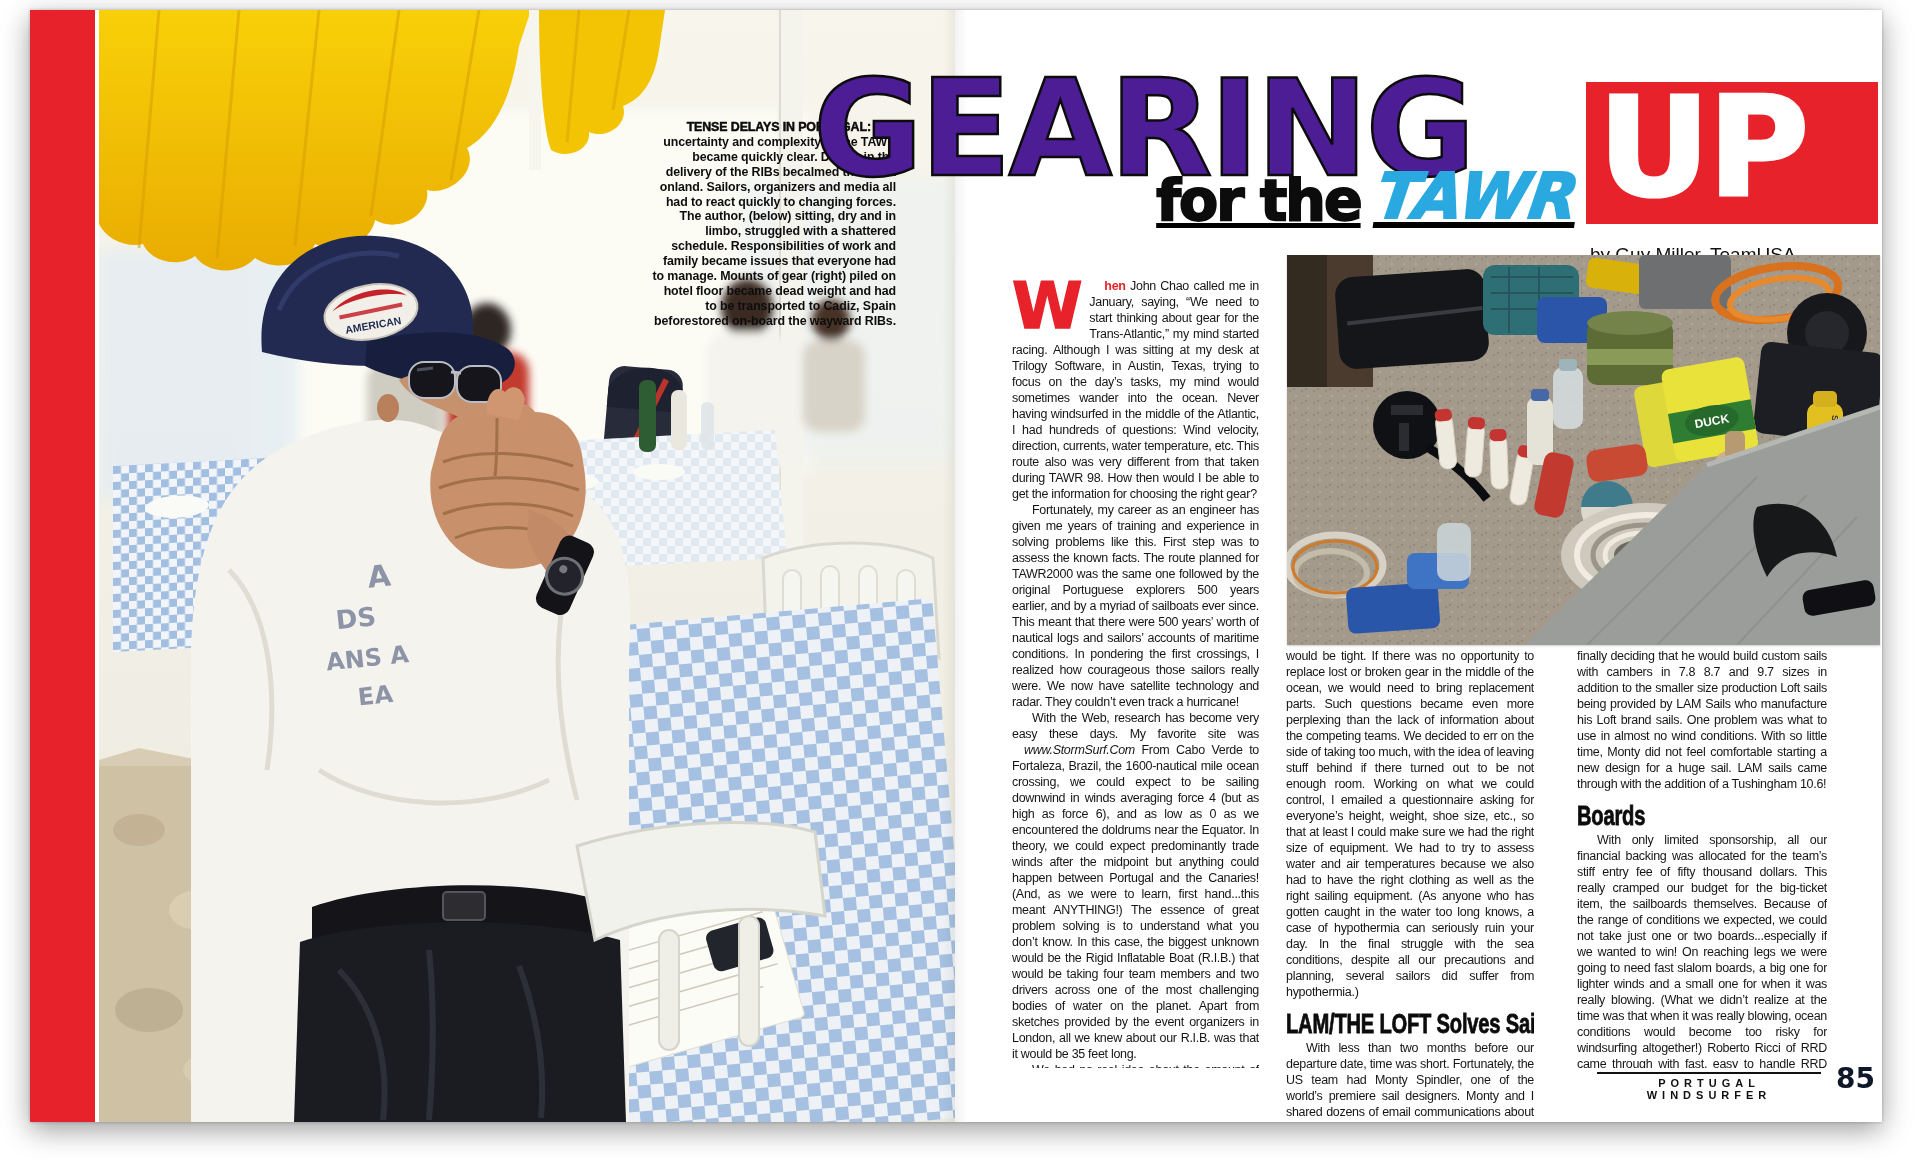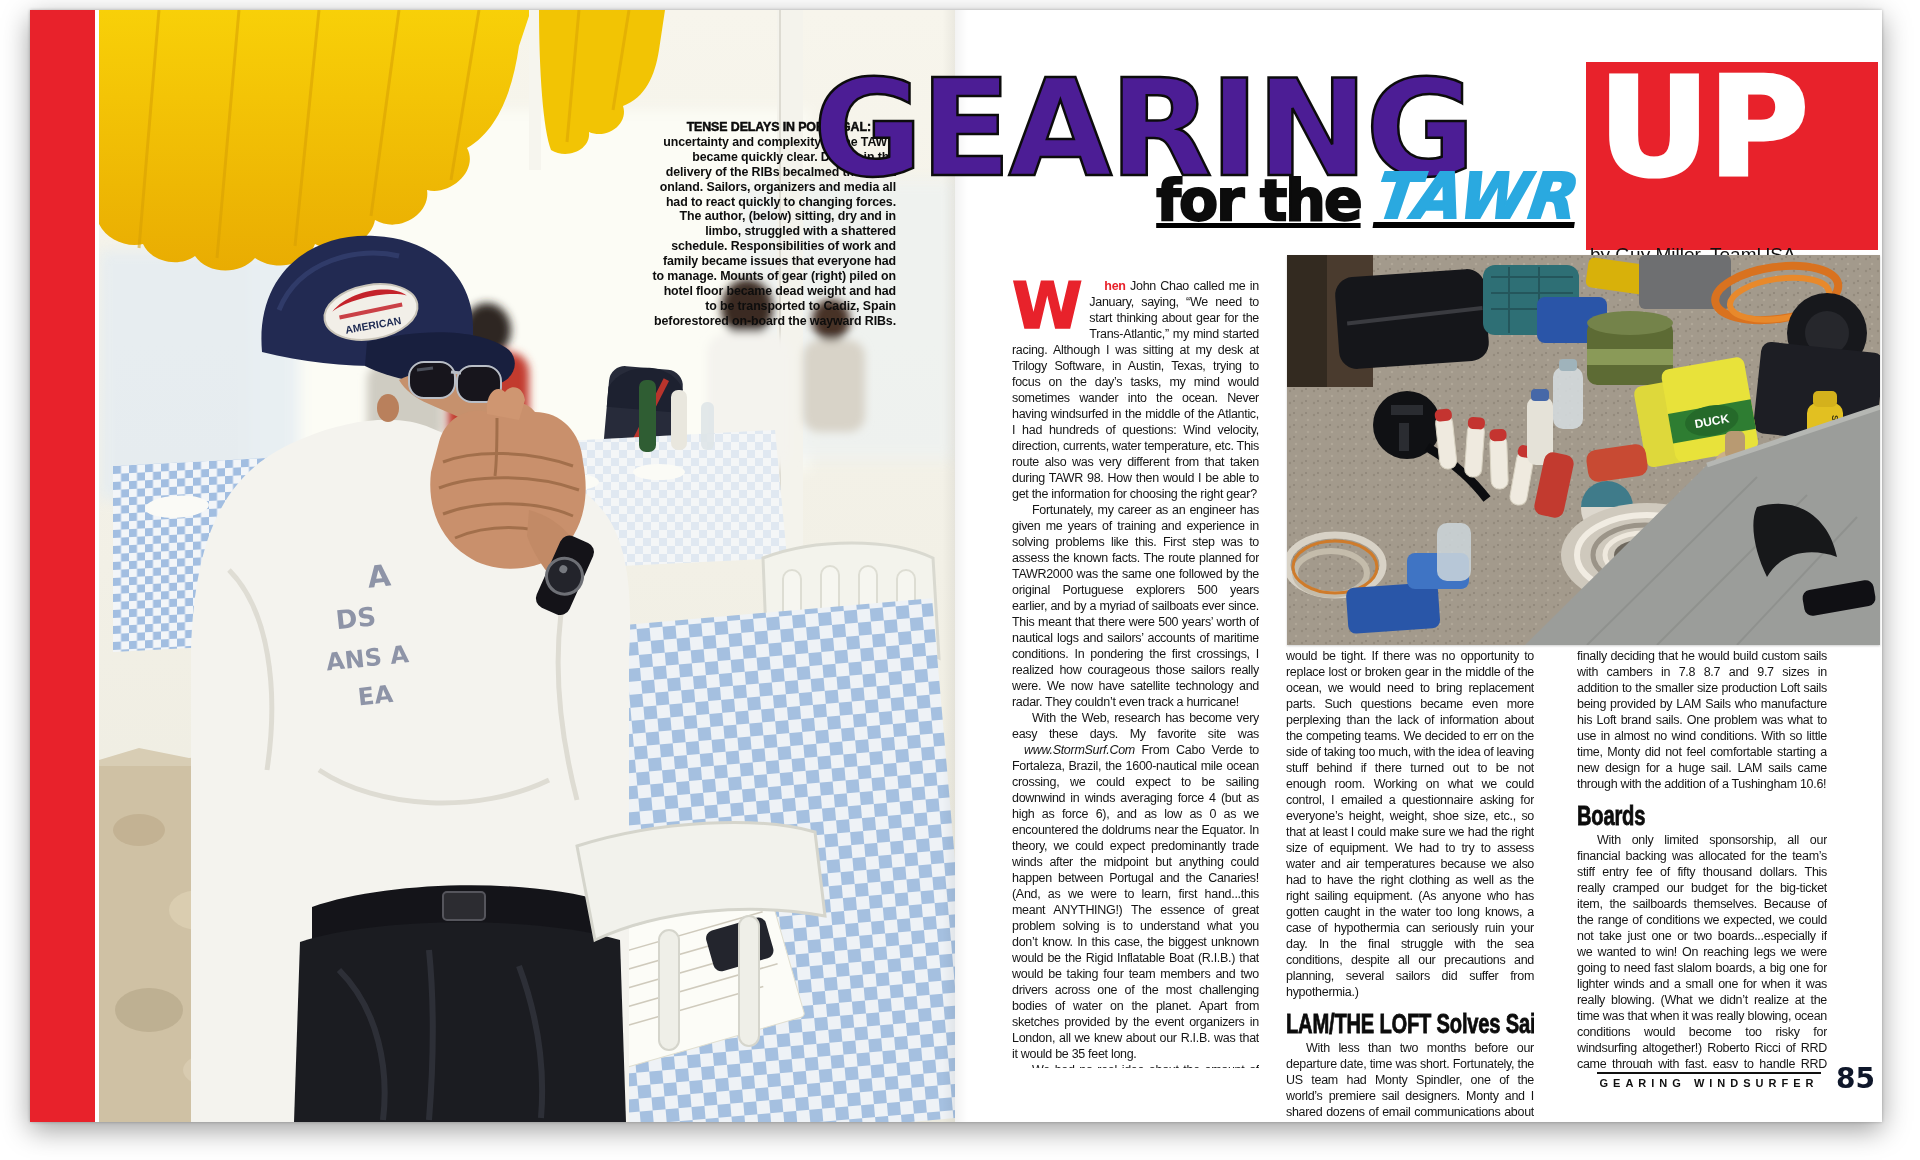--- a/index.html
+++ b/index.html
@@ -11,21 +11,21 @@
   .left-photo svg{display:block;width:856px;height:1112px;}
   .gutter{position:absolute;left:912px;top:0;width:26px;height:1112px;
           background:linear-gradient(90deg,rgba(0,0,0,0) 0%,rgba(0,0,0,.05) 50%,rgba(0,0,0,0) 100%);}
   
   .caption{position:absolute;left:622px;top:110px;width:244px;font-size:12.4px;line-height:14.9px;
            font-weight:bold;color:#0d0d0d;text-align:right;letter-spacing:-0.1px;}
   .cap-lead{-webkit-text-stroke:.45px #000;}
   
   .hl-gearing{position:absolute;left:783px;top:52px;font-family:"DejaVu Sans",sans-serif;font-weight:bold;
               font-size:134px;line-height:134px;color:#4c1d95;-webkit-text-stroke:2.5px #0c0c0c;letter-spacing:-3px;}
-  .hl-upbox{position:absolute;left:1556px;top:52px;width:292px;height:188px;background:#e8222b;}
+  .hl-upbox{position:absolute;left:1556px;top:72px;width:292px;height:142px;background:#e8222b;}
   .hl-up{position:absolute;left:12px;top:-14px;font-family:"DejaVu Sans",sans-serif;font-weight:bold;
          font-size:138px;line-height:160px;color:#fff;-webkit-text-stroke:3px #fff;letter-spacing:-2px;}
   .hl-sub{position:absolute;right:304px;top:150px;display:flex;align-items:flex-end;gap:16px;text-decoration:underline;}
   .hl-for{font-family:"DejaVu Sans",sans-serif;font-weight:bold;font-size:57px;color:#0c0c0c;
           -webkit-text-stroke:2px #0c0c0c;letter-spacing:-2px;}
   .hl-tawr{font-family:"DejaVu Sans",sans-serif;font-weight:bold;font-style:italic;font-size:63px;color:#2aa9e0;
            -webkit-text-stroke:2px #2aa9e0;transform:skewX(-8deg);letter-spacing:0px;}
   .byline{position:absolute;left:1560px;top:234px;font-size:19px;color:#111;}
   
   .gear-photo{position:absolute;left:1257px;top:245px;width:593px;height:390px;overflow:hidden;box-shadow:0 1px 2px rgba(0,0,0,.2);}
@@ -398,16 +398,16 @@
     <h2 class="subhead"><span>LAM/THE LOFT Solves Sail Dilemma</span></h2>
     <p class="para">With less than two months before our departure date, time was short. Fortunately, the US team had Monty Spindler, one of the world’s premiere sail designers. Monty and I shared dozens of email communications about the sails,</p>
   </div>
 
   <div class="bodycol" id="col3">
     <p class="para nofirst">finally deciding that he would build custom sails with cambers in 7.8 8.7 and 9.7 sizes in addition to the smaller size production Loft sails being provided by LAM Sails who manufacture his Loft brand sails. One problem was what to use in almost no wind conditions. With so little time, Monty did not feel comfortable starting a new design for a huge sail. LAM sails came through with the addition of a Tushingham 10.6!</p>
     <h2 class="subhead"><span>Boards</span></h2>
     <p class="para">With only limited sponsorship, all our financial backing was allocated for the team’s stiff entry fee of fifty thousand dollars. This really cramped our budget for the big-ticket item, the sailboards themselves. Because of the range of conditions we expected, we could not take just one or two boards...especially if we wanted to win! On reaching legs we were going to need fast slalom boards, a big one for lighter winds and a small one for when it was really blowing. (What we didn’t realize at the time was that when it was really blowing, ocean conditions would become too risky for windsurfing altogether!) Roberto Ricci of RRD came through with fast, easy to handle RRD boards. For me, the most pressing</p>
   </div>
 
-  <div class="footer-mag">GEARING WINDSURFER</div>
+  <div class="footer-mag">PORTUGAL WINDSURFER</div>
   <div class="page-num">85</div>
 
 </div>
 
 </body></html>

